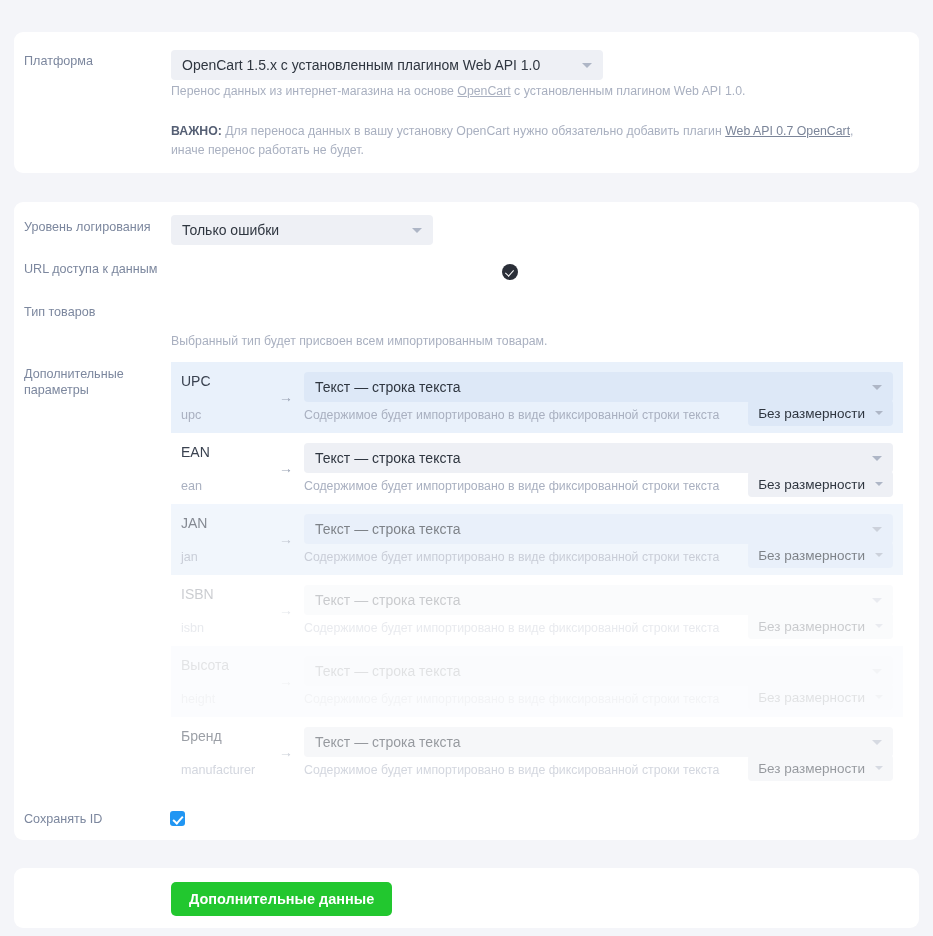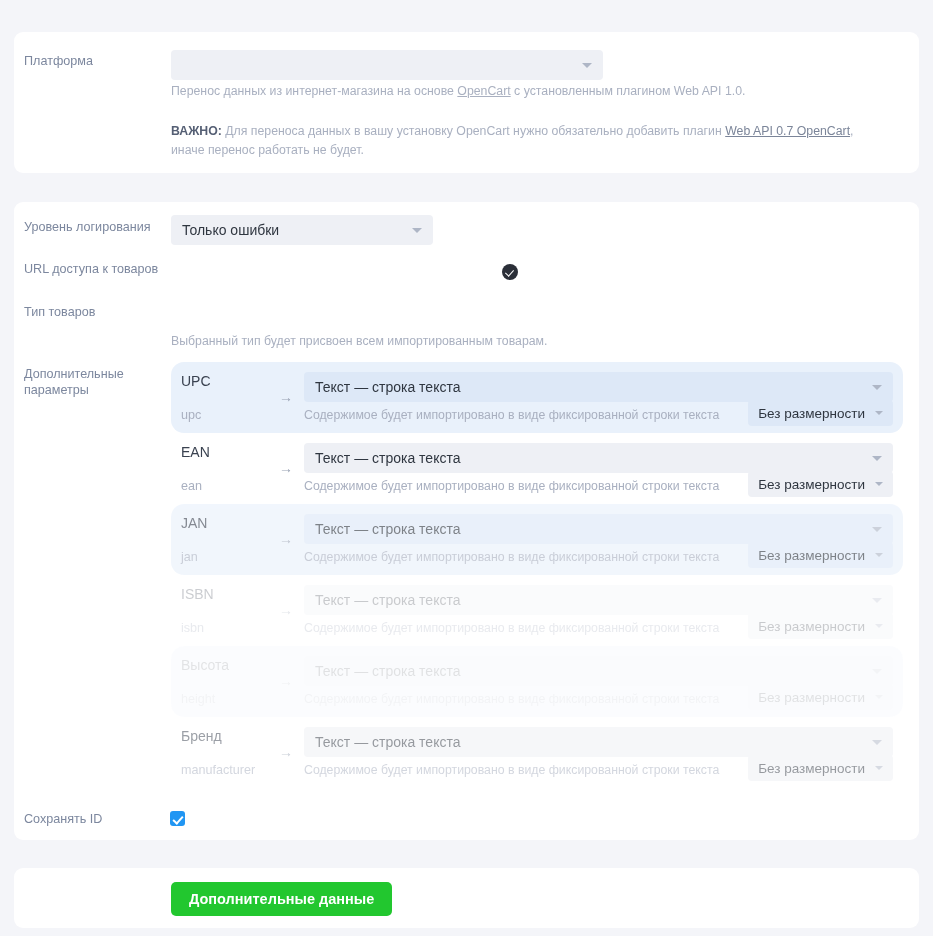--- a/index.html
+++ b/index.html
@@ -162,21 +162,21 @@
   
   #params {
     position: absolute;
     left: 171px;
     top: 362px;
     width: 732px;
   }
   .prow {
     position: relative;
     height: 71px;
-    border-radius: 13px;
+    border-radius: 0;
   }
   .prow.tint { background: #e9f1fb; }
   .prow.plain { background: #ffffff; }
 
   .prow .pname {
     position: absolute;
     left: 10px; top: 11px;
     font-size: 14px;
     color: #3a4250;
   }
@@ -273,40 +273,41 @@
 
 <div class="page">
 
   <div class="section-title">ИСТОЧНИК</div>
 
   <div class="card" id="card-source"></div>
 
   <div class="flabel frow" id="platform-label">Платформа</div>
 
   <div class="select" id="platform-select">
+    <span>OpenCart 1.5.x с установленным плагином Web API 1.0</span>
     <span class="caret"></span>
   </div>
 
   <div class="hint" id="platform-hint">
     <span>Перенос данных из интернет-магазина на основе </span><a href="#" class="lnk">OpenCart</a><span> с установленным плагином Web API 1.0.</span>
   </div>
 
   <div class="para" id="platform-note">
     <span class="strong">ВАЖНО:</span><span> Для переноса данных в вашу установку OpenCart нужно обязательно добавить плагин </span><a href="#" class="lnk">Web API 0.7 OpenCart</a><span>, иначе перенос работать не будет.</span>
   </div>
 
   <div class="card" id="card-settings"></div>
 
   <div class="flabel frow" id="loglevel-label">Уровень логирования</div>
   <div class="select" id="loglevel-select">
     <span>Только ошибки</span>
     <span class="caret"></span>
   </div>
 
-  <div class="flabel frow" id="url-label">URL доступа к товаров</div>
+  <div class="flabel frow" id="url-label">URL доступа к данным</div>
   <div id="url-check">
     <div class="check-badge"></div>
   </div>
 
   <div class="flabel frow" id="ptype-label">Тип товаров</div>
   <div class="hint" id="ptype-hint">Выбранный тип будет присвоен всем импортированным товарам.</div>
 
   <div class="flabel frow" id="extra-label">Дополнительные параметры</div>
 
   <div id="params">

